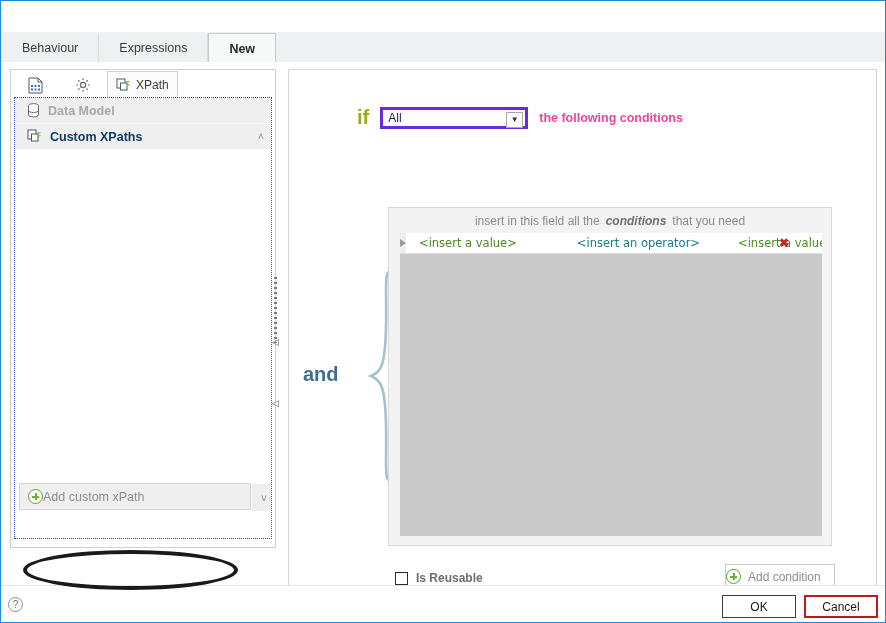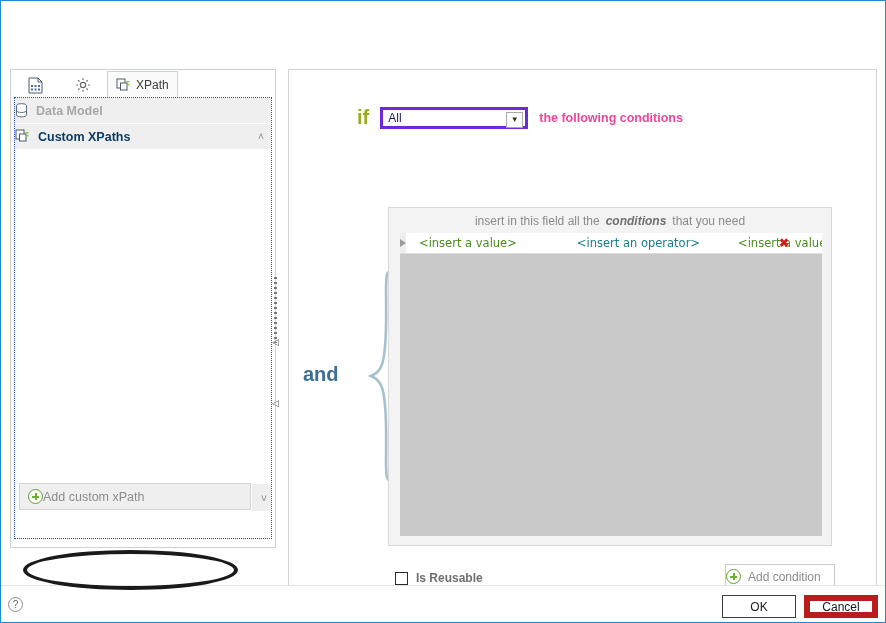--- a/index.html
+++ b/index.html
@@ -147,21 +147,21 @@
     border: 1px dotted #2255a4;
     background: #ffffff;
     overflow: hidden;
   }
   .tree-row {
     position: relative;
     height: 26px;
     display: flex;
     align-items: center;
     gap: 8px;
-    padding-left: 0;
+    padding-left: 12px;
     background: #efefef;
     border-bottom: 1px solid #ffffff;
     cursor: default;
     box-sizing: border-box;
   }
   .tree-row .lbl { font-size: 12.5px; }
   .tree-row.disabled .lbl { color: #a8a8a8; font-weight: bold; }
   .tree-row.selected .lbl { color: #0d3c66; font-weight: bold; }
   .tree-row .scrollup {
     position: absolute;
@@ -458,40 +458,51 @@
     justify-content: center;
     font-size: 10px;
     color: #6b6b6b;
     cursor: default;
   }
   .dlgbtn {
     position: absolute;
     top: 9px;
     width: 74px; height: 23px;
     box-sizing: border-box;
-    border: 6px solid #b91c1c;
+    border: 2px solid #b91c1c;
     background: #ffffff;
     display: flex;
     align-items: center;
     justify-content: center;
     font-size: 12px;
     color: #1a1a1a;
     cursor: default;
   }
   .dlgbtn.ok     { left: 721px; border: 1px solid #3c3c3c; }
   .dlgbtn.cancel { left: 803px; }
 
   svg { display: block; }
 </style>
 </head>
 <body>
 
 <div id="app">
 
 
+  <div class="tabstrip">
+    <div class="tab first">
+      <span>Behaviour</span>
+    </div>
+    <div class="tab">
+      <span>Expressions</span>
+    </div>
+    <div class="tab active">
+      <span>New</span>
+    </div>
+  </div>
 
   <div class="bodyarea">
 
     <div class="leftpanel">
 
       <div class="lp-tabs">
         <div class="lp-tab plain">
           <svg width="15" height="17" viewBox="0 0 15 17">
             <path d="M1 1 h9 l4 4 v11 h-13 z" fill="#ffffff" stroke="#4a5a6a" stroke-width="1"></path>
             <path d="M10 1 v4 h4" fill="none" stroke="#4a5a6a" stroke-width="1"></path>

